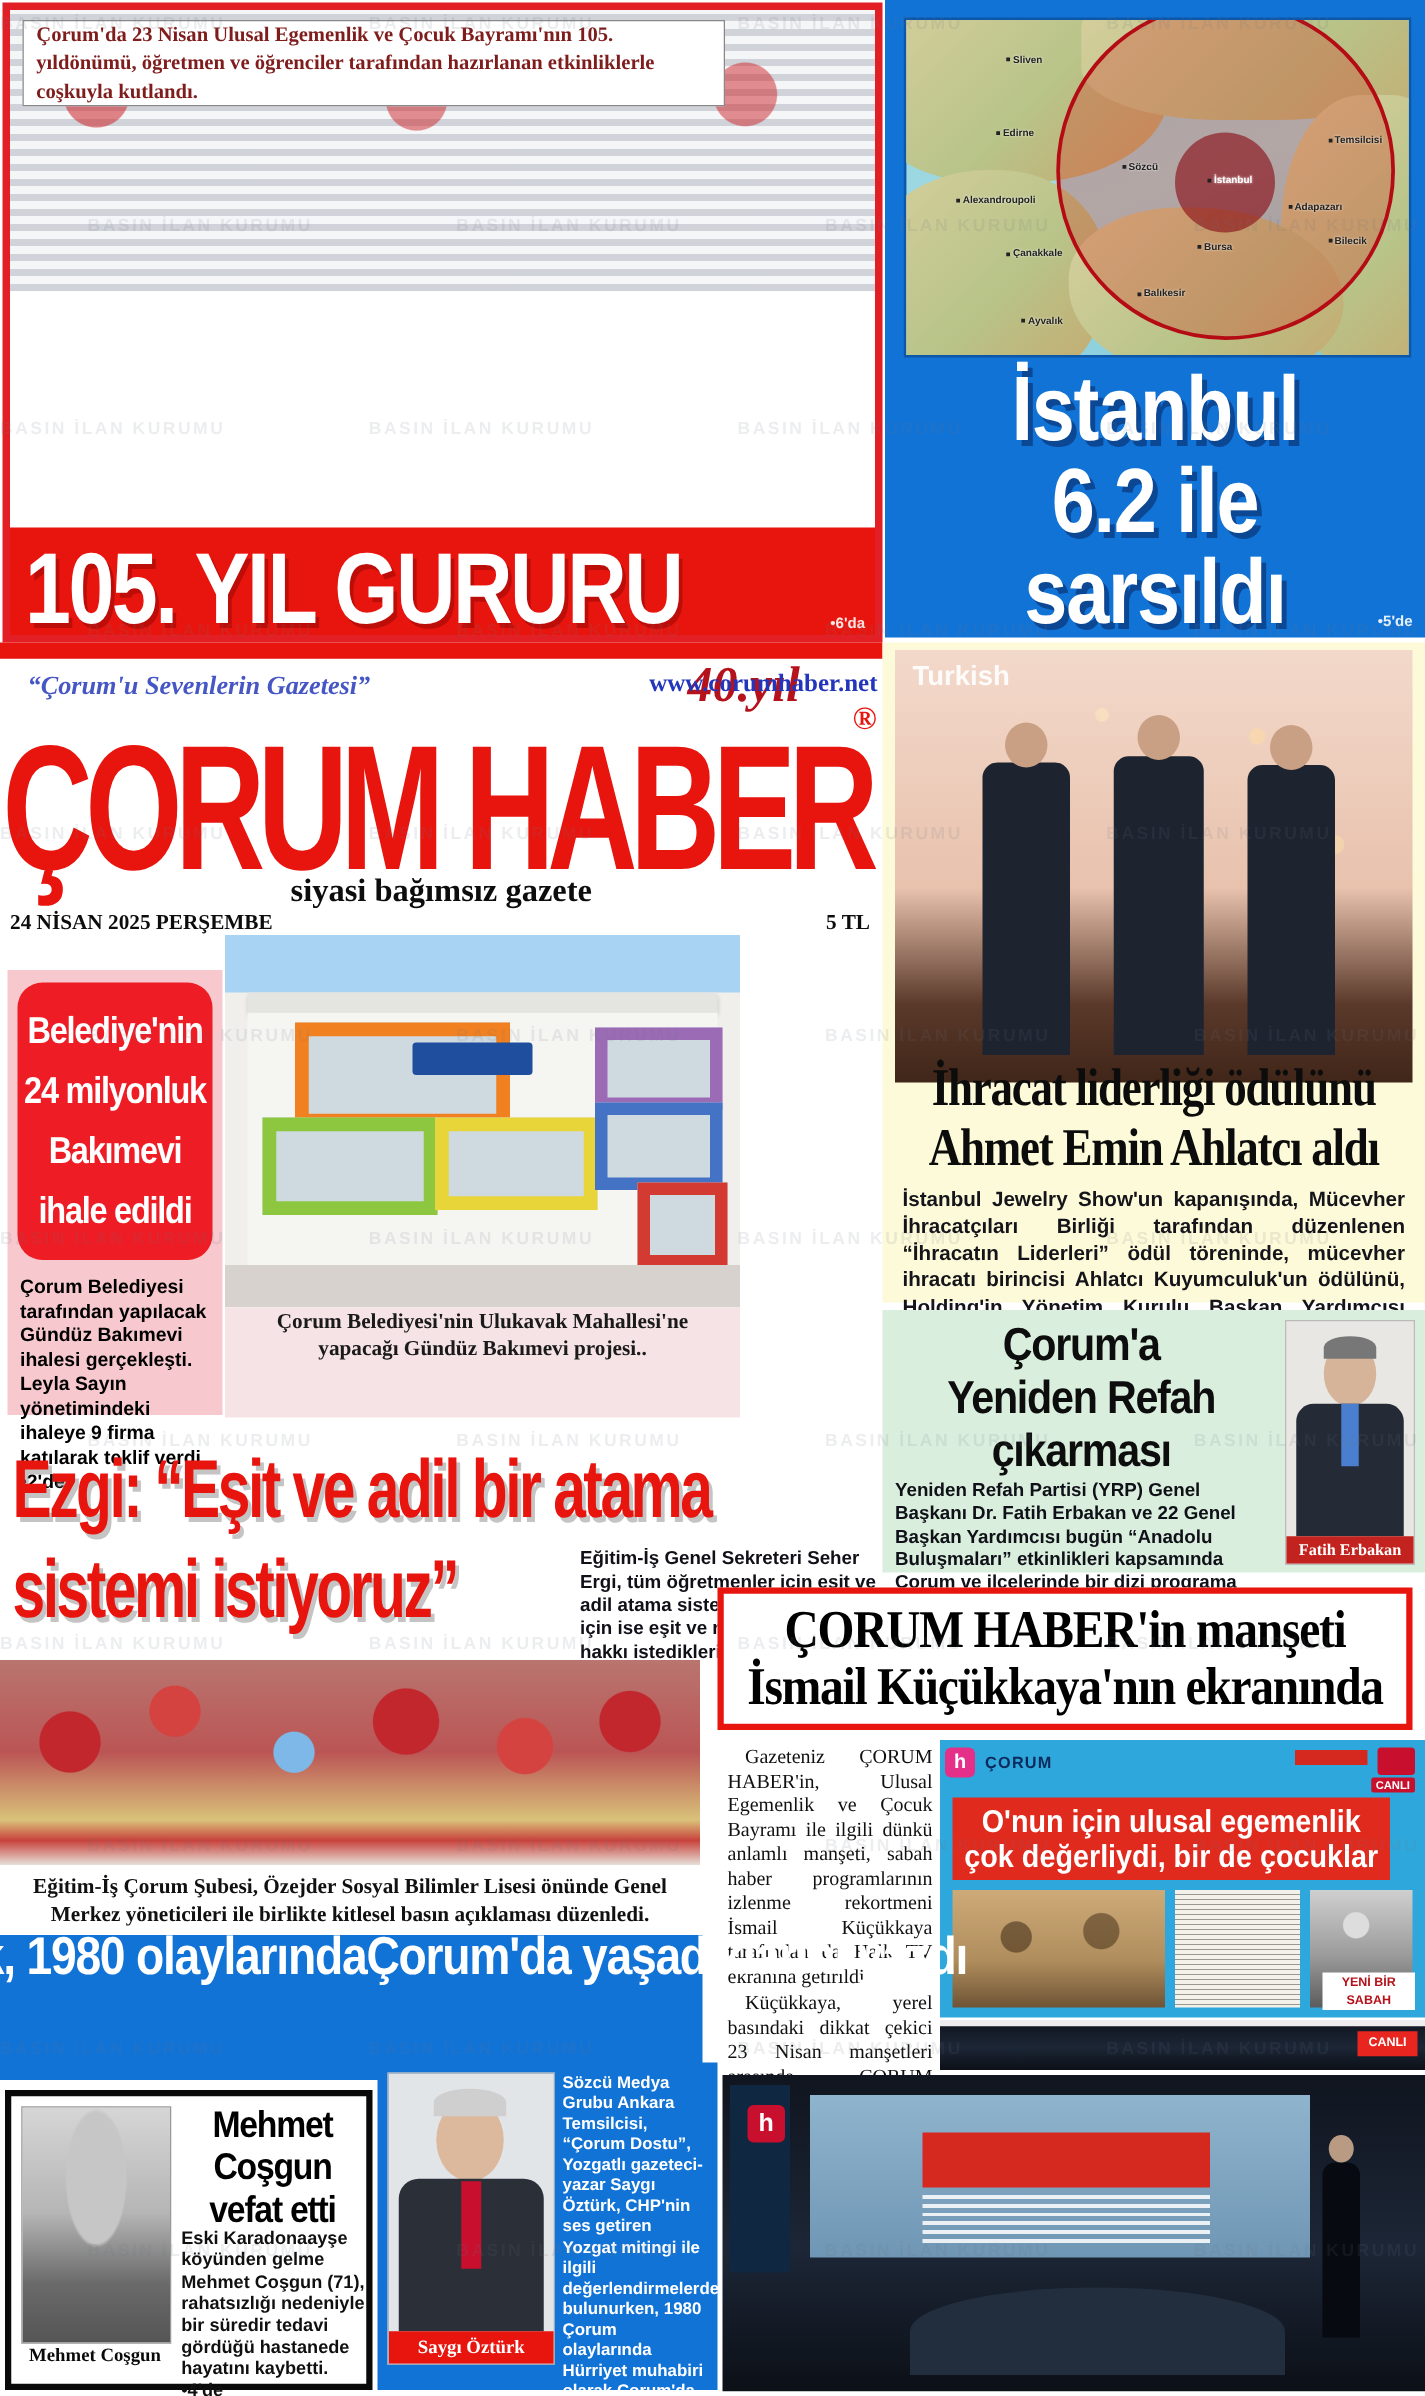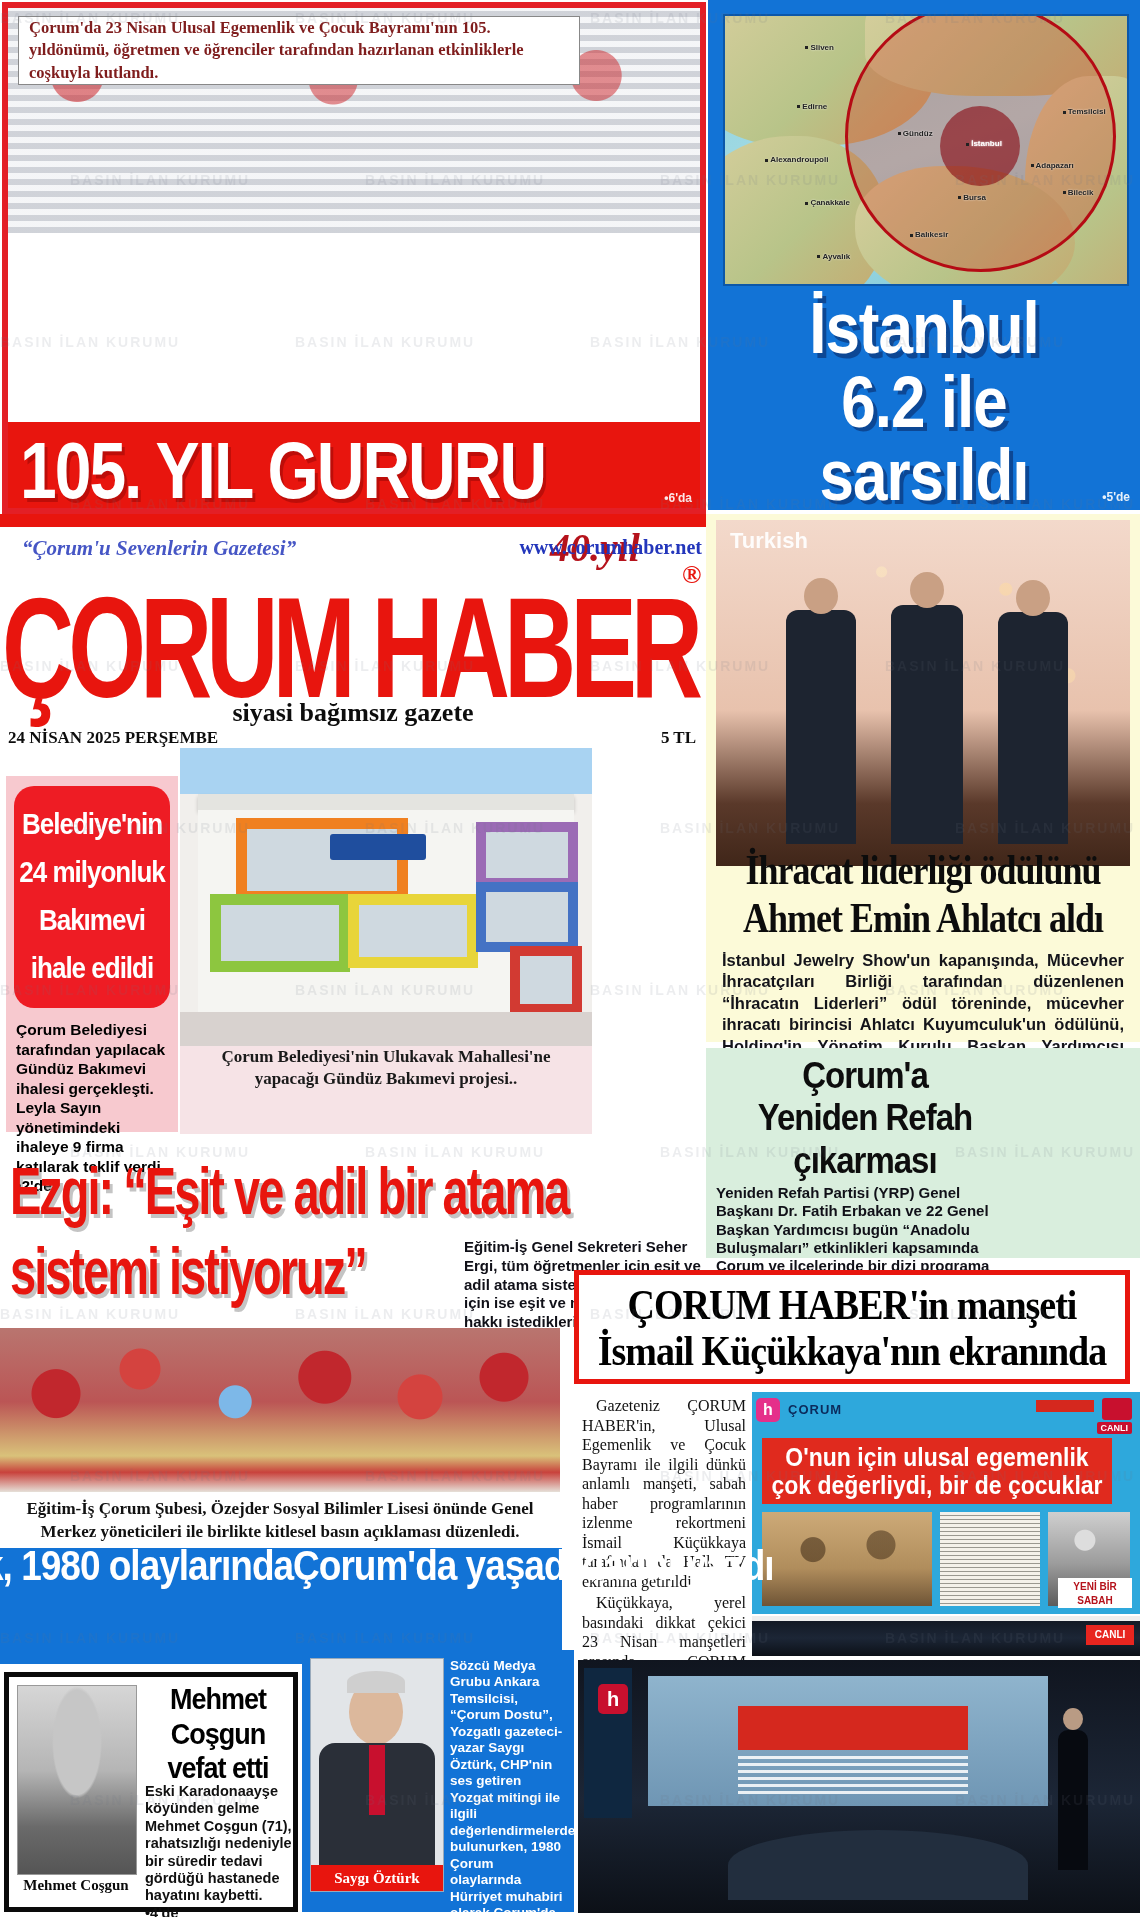--- a/index.html
+++ b/index.html
@@ -277,21 +277,21 @@
       <div class="land" id="land3"></div>
       <div class="land" id="land4"></div>
       <div class="land" id="land5"></div>
       <div class="abs" id="quakeCircle"></div>
       <div class="abs" id="quakeInner"></div>
       <span class="city" style="left:20%;top:10%">Sliven</span>
       <span class="city" style="left:18%;top:32%">Edirne</span>
       <span class="city" style="left:10%;top:52%">Alexandroupoli</span>
       <span class="city" style="left:20%;top:68%">Çanakkale</span>
       <span class="city" style="left:23%;top:88%">Ayvalık</span>
-      <span class="city" style="left:43%;top:42%">Gündüz</span>
+      <span class="city" style="left:43%;top:42%">Sözcü</span>
       <span class="city" style="left:60%;top:46%;color:#fff">İstanbul</span>
       <span class="city" style="left:58%;top:66%">Bursa</span>
       <span class="city" style="left:46%;top:80%">Balıkesir</span>
       <span class="city" style="left:76%;top:54%">Adapazarı</span>
       <span class="city" style="left:84%;top:34%">Temsilcisi</span>
       <span class="city" style="left:84%;top:64%">Bilecik</span>
     </div>
     <div class="abs" id="quakeHl">
       <div>İstanbul</div>
       <div>6.2 ile</div>
@@ -354,20 +354,27 @@
     <div class="abs" id="ihrBody">İstanbul Jewelry Show'un kapanışında, Mücevher İhracatçıları Birliği tarafından düzenlenen “İhracatın Liderleri” ödül töreninde, mücevher ihracatı birincisi Ahlatcı Kuyumculuk'un ödülünü, Holding'in Yönetim Kurulu Başkan Yardımcısı Ahmet Emin Ahlatcı aldı. •10'da</div>
   </div>
 
   <div class="abs" id="mintPanel">
     <div class="abs" id="refHl">
       <div>Çorum'a</div>
       <div>Yeniden Refah</div>
       <div>çıkarması</div>
     </div>
     <div class="abs" id="refBody">Yeniden Refah Partisi (YRP) Genel Başkanı Dr. Fatih Erbakan ve 22 Genel Başkan Yardımcısı bugün “Anadolu Buluşmaları” etkinlikleri kapsamında Çorum ve ilçelerinde bir dizi programa katılacak. •5'de</div>
+    <div class="abs" id="erbPhoto">
+      <div class="head" style="left:30px;top:16px;width:42px;height:52px;background:#d6b49a"></div>
+      <div class="abs" style="left:30px;top:12px;width:42px;height:18px;background:#777;border-radius:50% 50% 0 0"></div>
+      <div class="abs" style="left:8px;top:66px;width:86px;height:106px;background:#242b37;border-radius:14px 14px 0 0"></div>
+      <div class="abs" style="left:44px;top:66px;width:14px;height:50px;background:#4a7fd0"></div>
+      <div id="erbCap">Fatih Erbakan</div>
+    </div>
   </div>
 
   <div class="abs ezgiLn" id="ezgi1">Ezgi: “Eşit ve adil bir atama</div>
   <div class="abs ezgiLn" id="ezgi2">sistemi istiyoruz”</div>
   <div class="abs" id="ezgiBody">Eğitim-İş Genel Sekreteri Seher Ergi, tüm öğretmenler için eşit ve adil atama sistemi, öğrenciler için ise eşit ve nitelikli bir eğitim hakkı istediklerini bildirdi. •11'de</div>
   <div class="abs" id="protestPhoto"></div>
   <div class="abs" id="mansetBox">
     <div class="mansetLn">ÇORUM HABER'in manşeti</div>
     <div class="mansetLn">İsmail Küçükkaya'nın ekranında</div>
   </div>

